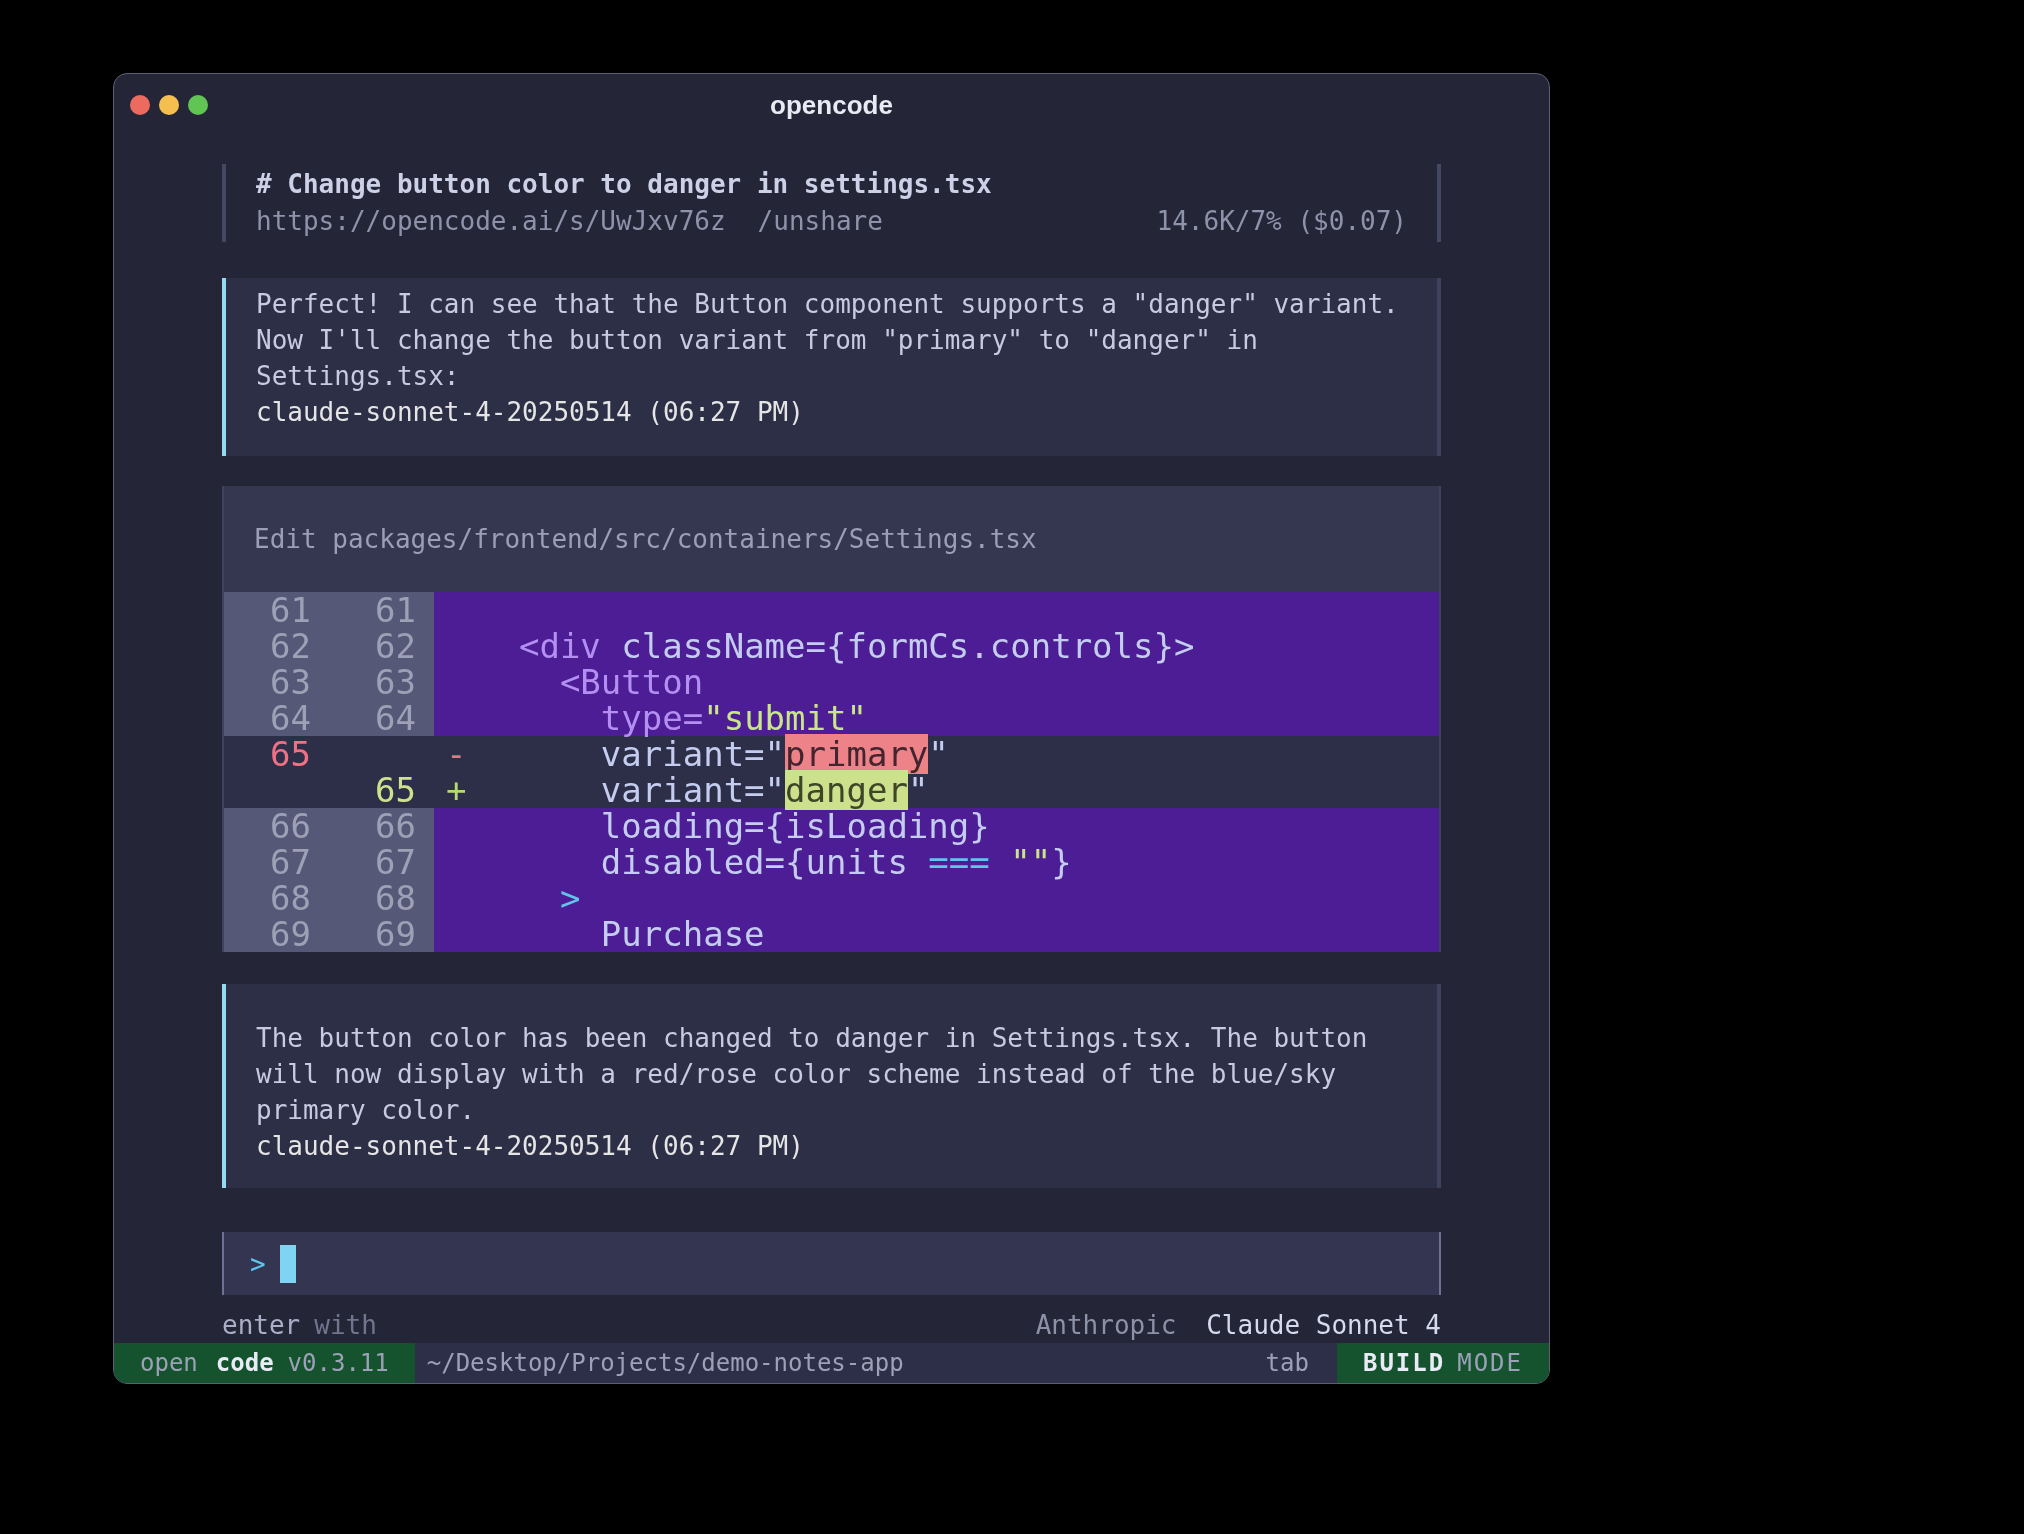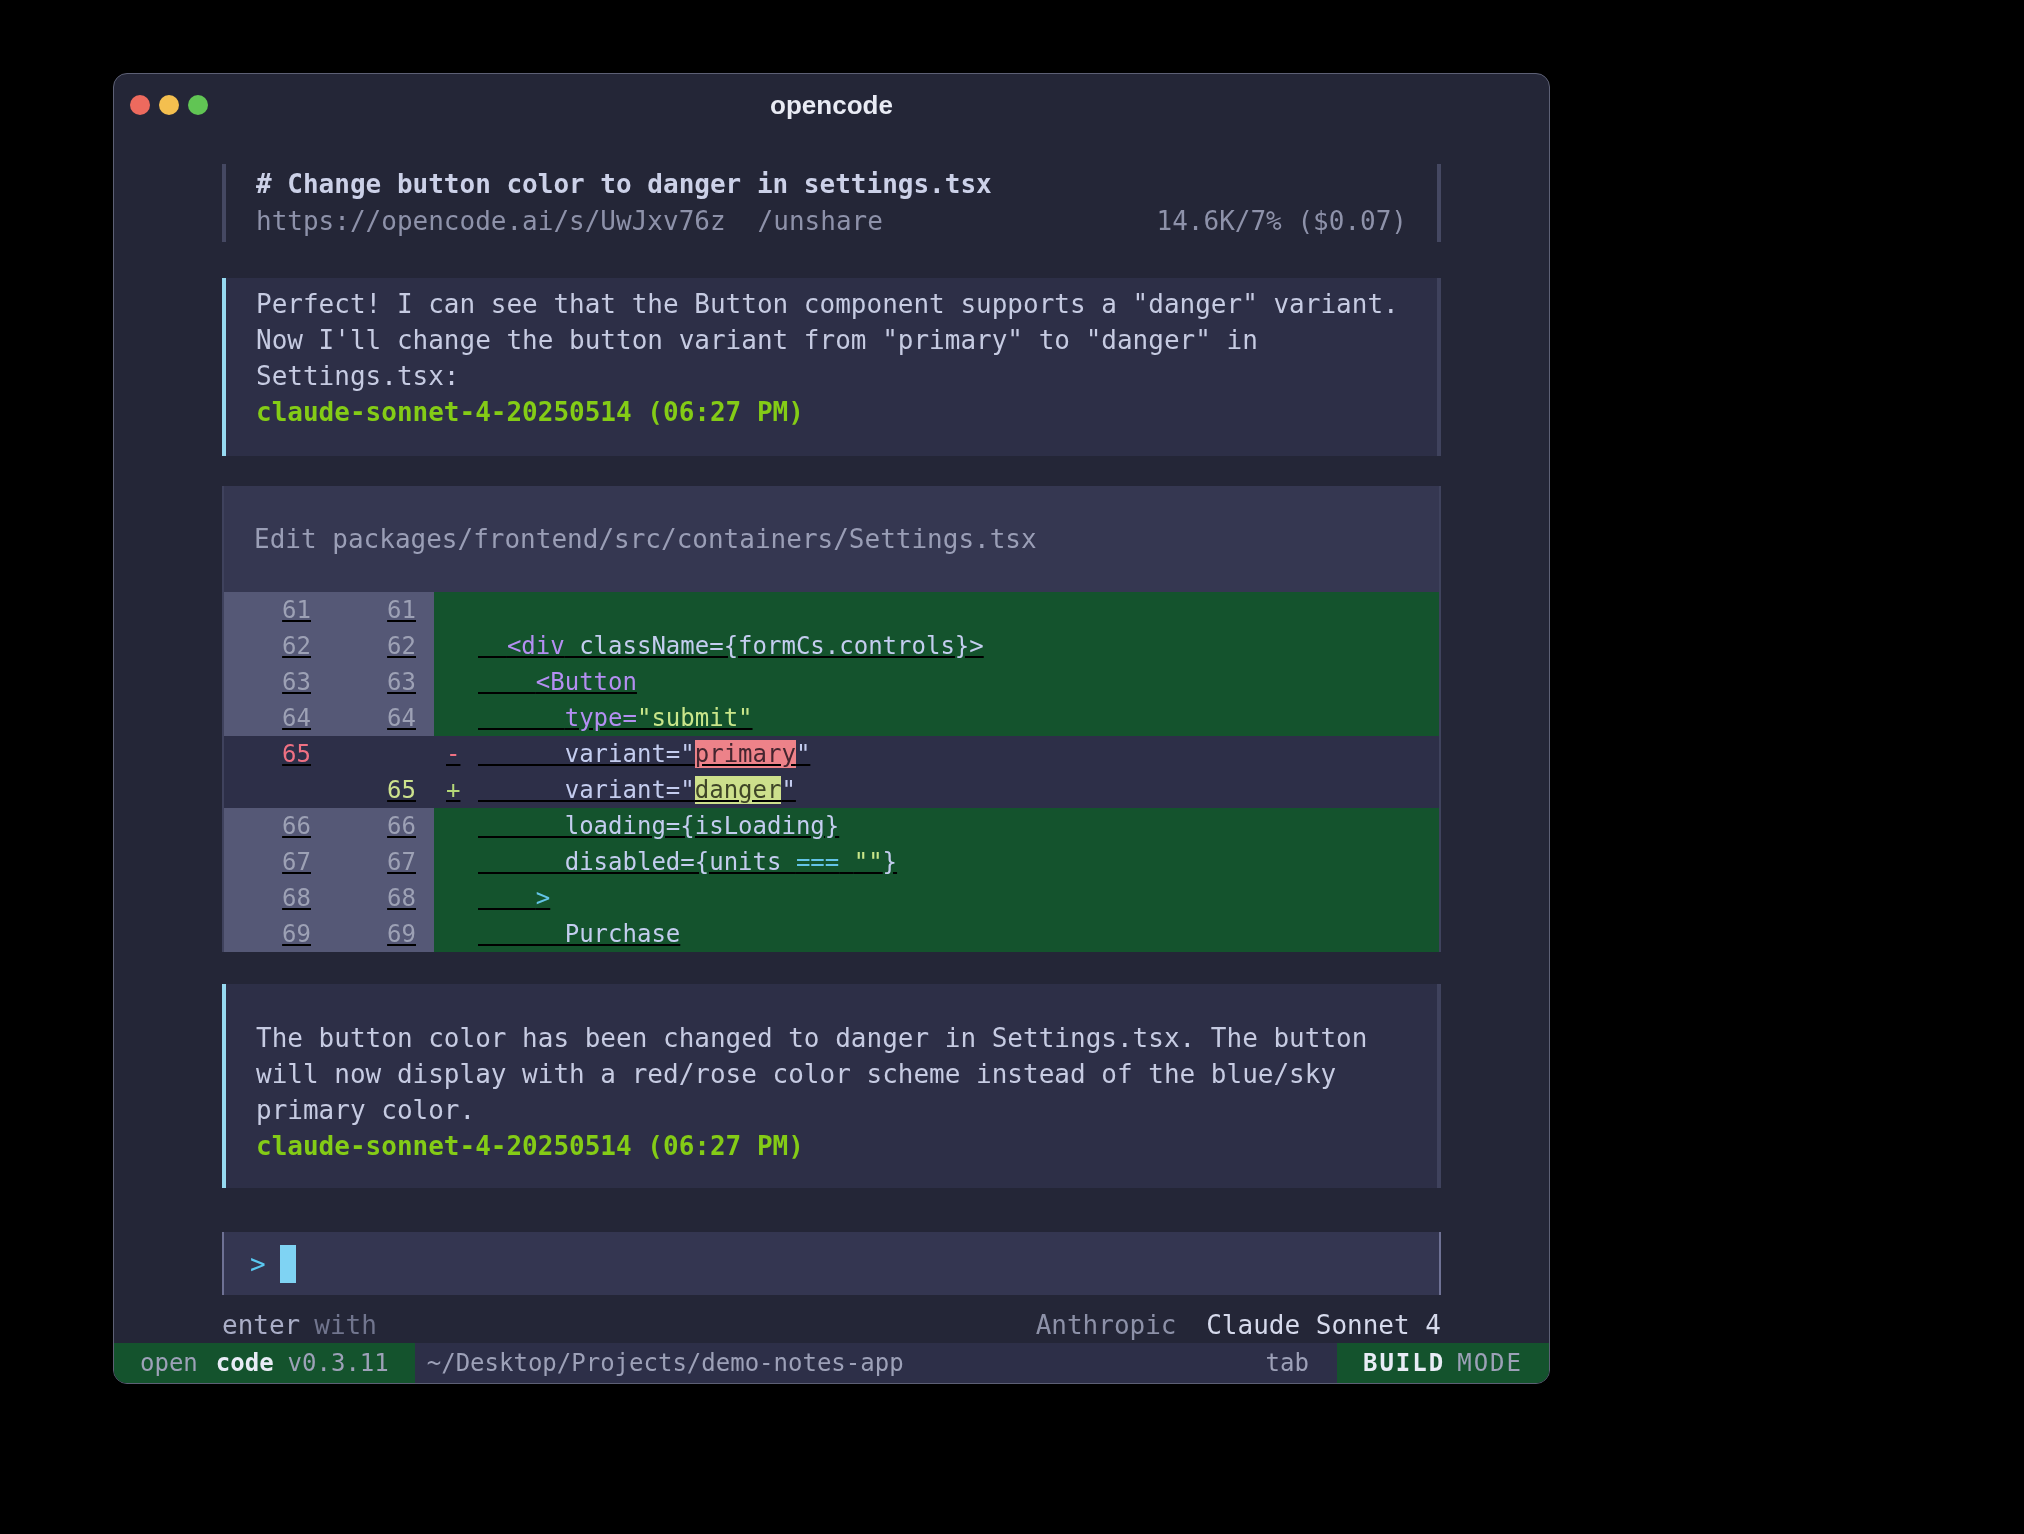--- a/index.html
+++ b/index.html
@@ -32,28 +32,28 @@
   .share-url{color:#8e92aa;text-decoration:none;}
   .unshare{margin-left:32px;color:#8e92aa;}
   .stats{margin-left:auto;color:#8e92aa;}
 
   
   .msg{
     background:#2d2f47;border-left:4px solid #96d9f0;border-right:4px solid #3f425d;
     font-size:26px;line-height:36px;color:#c6cbe2;
   }
   .msg .txt{max-width:94ch;}
-  .msg .meta{color:#84cc16;font-weight:bold;}
+  .msg .meta{color:#e5e5e5;}
   .msg1{margin-top:36px;padding:8px 30px 26px 30px;}
   .msg2{margin-top:32px;padding:36px 30px 24px 30px;}
 
   
   .edit-card{margin-top:30px;border-left:2px solid #3f425d;border-right:2px solid #3f425d;}
   .edit-head{background:#353751;padding:38px 30px;font-size:26px;color:#9a9eb6;}
-  .diff{background:#14532d;font-size:24px;line-height:36px;text-decoration:underline;}
+  .diff{background:#4c1d95;font-size:34px;line-height:36px;}
   .drow{display:flex;height:36px;}
   .drow .gut{flex:0 0 105px;text-align:right;padding-right:18px;color:#9da1b5;}
   .drow.ctx .gut{background:#555876;}
   .drow.del,.drow.add{background:#2d2f48;}
   .drow.del .gut.old{color:#ef7183;}
   .drow.add .gut.new{color:#cde28d;}
   .drow .marker{flex:0 0 44px;padding-left:12px;}
   .drow.del .marker{color:#ef7183;}
   .drow.add .marker{color:#b5d878;}
   .drow .code{margin:0;font:inherit;white-space:pre;color:#c4cdef;}

